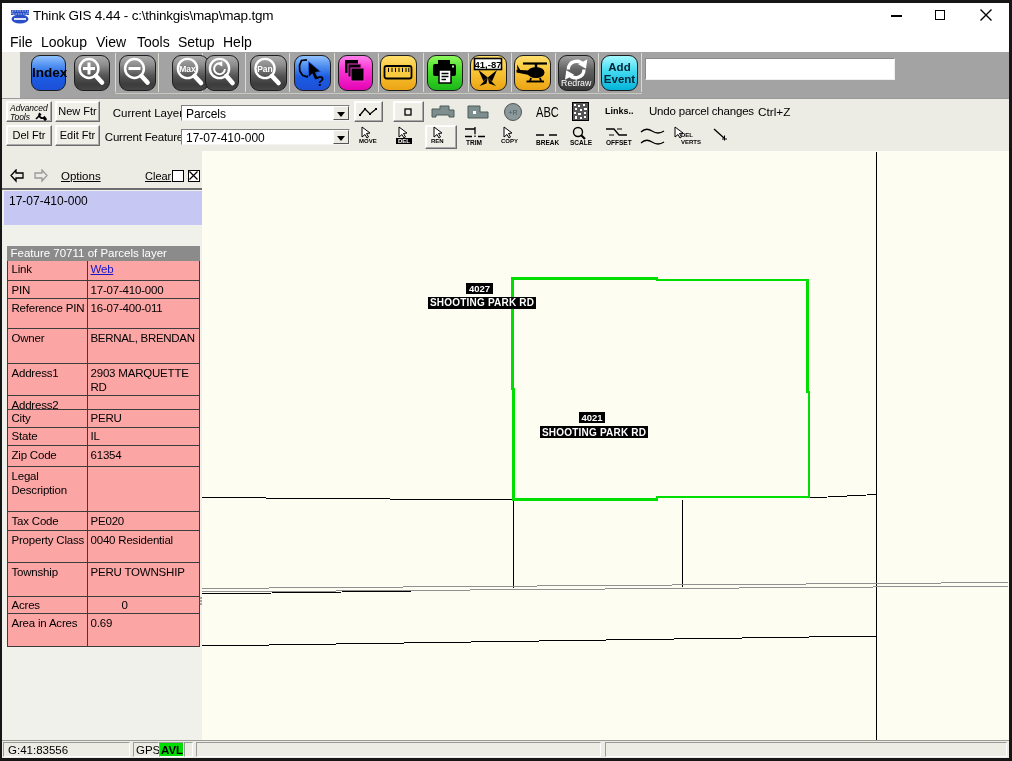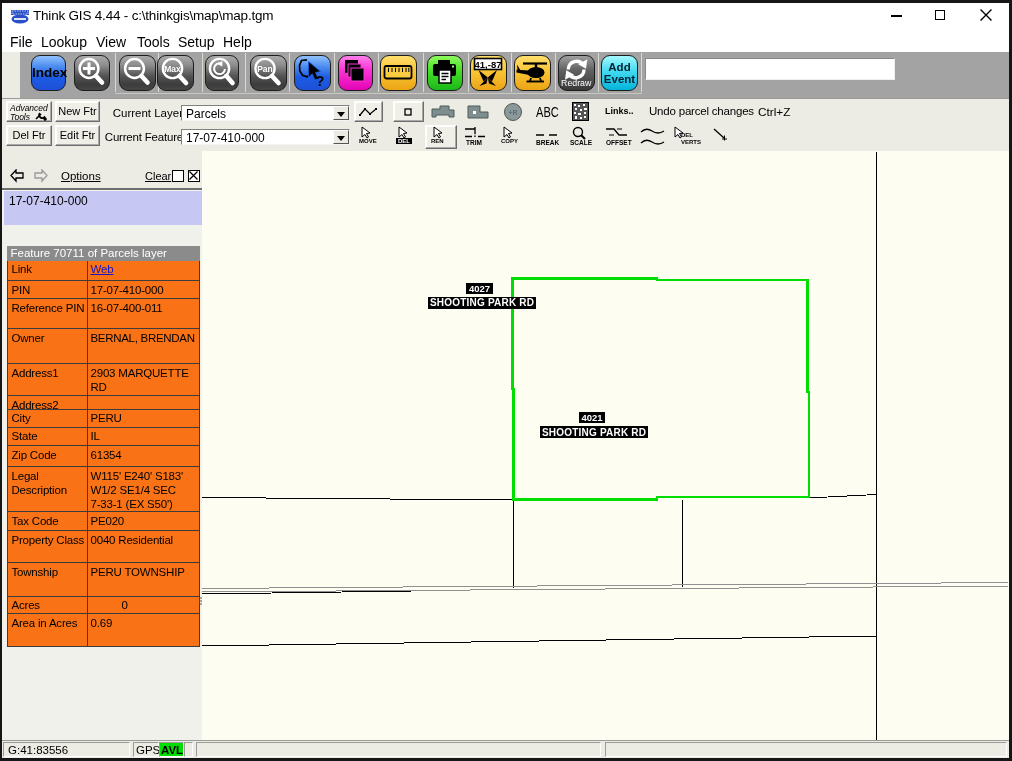--- a/index.html
+++ b/index.html
@@ -42,21 +42,21 @@
 .combo .ca:after { content:""; position:absolute; left:3px; top:5px; border:4px solid transparent; border-top:5px solid #000; }
 .icur { position:absolute; width:26px; }
 .icur svg { display:block; margin-left:2px; }
 .icur span { display:block; font-size:6px; font-weight:bold; letter-spacing:0; margin-top:-1px; }
 .icur .inv { background:#000; color:#fff; width:16px; text-align:center; }
 
 #sidebar { position:absolute; left:2px; top:151px; width:200px; height:590px; background:#F1F1EB;margin-top:12px; }
 #sidetop { position:absolute; left:0; top:0; width:200px; height:27px; background:#EDECE4; border-bottom:2px solid #6e6e6e; }
 #purple { position:absolute; left:2px; top:28px; width:198px; height:34px; background:#C7C7F3; font-size:12px; padding:3px 0 0 5px; }
 #feathdr { position:absolute; left:4.5px; top:83px; width:193px; height:14.5px; background:#8B8B8B; color:#fff; font-size:11.5px; padding:1px 0 0 4px; }
-#ptable { position:absolute; left:4.5px; top:97.5px; width:193px; border:1px solid #3c3c3c; border-top:none; background:#f97316; }
+#ptable { position:absolute; left:4.5px; top:97.5px; width:193px; border:1px solid #3c3c3c; border-top:none; background:#fca5a5; }
 .prow { position:relative; border-top:1px solid #3c3c3c; font-size:11.5px; line-height:14.2px; letter-spacing:-0.2px; }
 .prow .pl { position:absolute; left:4px; top:1.5px; width:75px; }
 .prow .pv { position:absolute; left:83px; top:1.5px; width:108px; }
 .prow .pvd { position:absolute; left:79px; top:0; bottom:0; width:1px; background:#3c3c3c; }
 
 #map { position:absolute; left:202px; top:151px; width:807px; height:590px; background:#FDFDF1; }
 .chip { position:absolute; background:#000; color:#fff; font-weight:bold; white-space:nowrap; }
 
 #statusbar { position:absolute; left:0; top:741px; width:1012px; height:17px; background:#EDECE4; }
 .ssec { position:absolute; top:1px; height:15px; border:1px solid; border-color:#9a9a96 #fdfdfd #fdfdfd #9a9a96; font-size:11.5px; padding:1px 0 0 4px; }
@@ -116,21 +116,21 @@
         <line x1="21" y1="20" x2="27" y2="26.5" stroke="#fff" stroke-width="4.6" stroke-linecap="round"></line>
       </svg>
     </div>
     <div class="tb gray" style="left:99px;width:37px;">
       <svg width="34" height="33" viewBox="0 0 34 33">
         <circle cx="14.5" cy="12.5" r="9.4" fill="none" stroke="#fff" stroke-width="2.5"></circle>
         <line x1="8.5" y1="12.5" x2="20.5" y2="12.5" stroke="#fff" stroke-width="3"></line>
         <line x1="21.5" y1="20" x2="27.5" y2="26.5" stroke="#fff" stroke-width="4.6" stroke-linecap="round"></line>
       </svg>
     </div>
-    <div class="tb gray" style="left:137px;width:37px;">
+    <div class="tb gray" style="left:152px;width:37px;">
       <svg width="34" height="33" viewBox="0 0 34 33">
         <circle cx="14.5" cy="12.5" r="9.6" fill="none" stroke="#fff" stroke-width="2.4"></circle>
         <text x="14.5" y="16" font-size="8.5" font-weight="bold" fill="#fff" text-anchor="middle" font-family="Liberation Sans">Max</text>
         <line x1="21.5" y1="20" x2="28" y2="27" stroke="#fff" stroke-width="4.6" stroke-linecap="round"></line>
       </svg>
     </div>
     <div class="tb gray" style="left:185px;width:34px;">
       <svg width="31" height="33" viewBox="0 0 31 33">
         <circle cx="13.5" cy="12.5" r="9.6" fill="none" stroke="#fff" stroke-width="2.4"></circle>
         <path d="M15.4,7.7 A 5.4 5.4 0 1 0 18.9,13 " fill="none" stroke="#fff" stroke-width="2"></path>
@@ -401,21 +401,20 @@
             <span class="pv">IL</span>
             <span class="pvd"></span>
           </div>
       <div class="prow" style="height:21px;">
             <span class="pl">Zip Code</span>
             <span class="pv">61354</span>
             <span class="pvd"></span>
           </div>
       <div class="prow" style="height:45px;">
             <span class="pl">Legal<br>Description</span>
-            <span class="pv">W115' E240' S183'<br>W1/2 SE1/4 SEC<br>7-33-1 (EX S50')</span>
             <span class="pvd"></span>
           </div>
       <div class="prow" style="height:19px;">
             <span class="pl">Tax Code</span>
             <span class="pv">PE020</span>
             <span class="pvd"></span>
           </div>
       <div class="prow" style="height:32px;">
             <span class="pl">Property Class</span>
             <span class="pv">0040 Residential</span>

